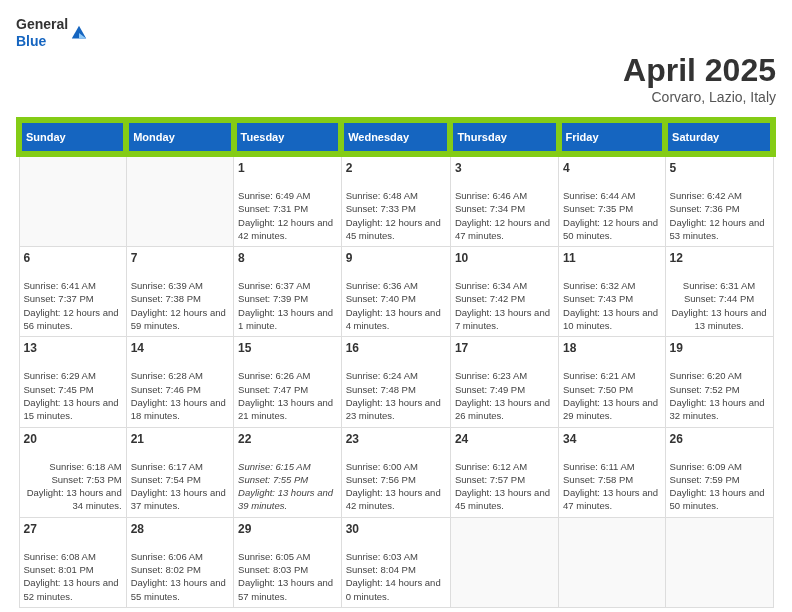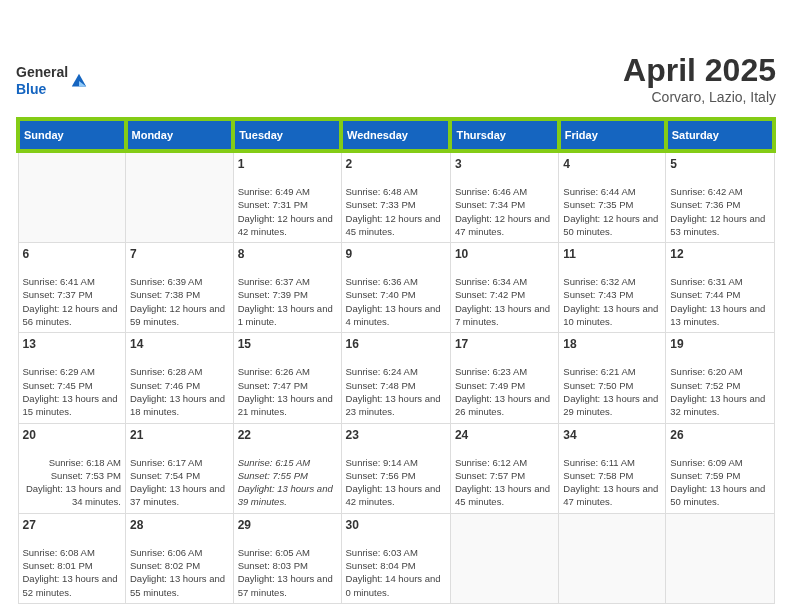--- a/index.html
+++ b/index.html
@@ -12,21 +12,20 @@
     }
     .header {
       display: flex;
       justify-content: space-between;
       align-items: flex-start;
       margin-bottom: 12px;
     }
     .logo {
       display: flex;
       align-items: flex-end;
-      margin-top: 48px;
     }
     .logo-text {
       display: flex;
       flex-direction: column;
       font-size: 14px;
       font-weight: bold;
       line-height: 1.2;
     }
     .logo-general { color: #333; }
     .logo-blue { color: #1565c0; }
@@ -56,21 +55,21 @@
     }
     .calendar thead tr {
       background-color: #1565c0;
       color: #fff;
     }
     .calendar thead th {
       padding: 8px 4px;
       text-align: left;
       font-weight: bold;
       font-size: 11px;
-      border: 4px solid #84cc16;
+      border: 6px solid #84cc16;
     }
     .calendar tbody tr {
       border-bottom: 1px solid #ccc;
     }
     .calendar tbody td {
       vertical-align: top;
       padding: 4px;
       border: 1px solid #ddd;
       height: 80px;
       width: 113px;
@@ -191,21 +190,21 @@
 Daylight: 13 hours and 7 minutes.</div>
         </td>
         <td>
           <div class="day-num">11</div>
           <div class="day-info" style="white-space: pre-line;">Sunrise: 6:32 AM
 Sunset: 7:43 PM
 Daylight: 13 hours and 10 minutes.</div>
         </td>
         <td>
           <div class="day-num">12</div>
-          <div class="day-info" style="white-space: pre-line;">Sunrise: 6:31 AM
+          <div class="day-info" style="white-space: pre-line; text-align: center;">Sunrise: 6:31 AM
 Sunset: 7:44 PM
 Daylight: 13 hours and 13 minutes.</div>
         </td>
       </tr>
       <tr>
         <td>
           <div class="day-num">13</div>
           <div class="day-info" style="white-space: pre-line;">Sunrise: 6:29 AM
 Sunset: 7:45 PM
 Daylight: 13 hours and 15 minutes.</div>
@@ -261,21 +260,21 @@
 Daylight: 13 hours and 37 minutes.</div>
         </td>
         <td>
           <div class="day-num">22</div>
           <div class="day-info" style="white-space: pre-line; font-style: italic;">Sunrise: 6:15 AM
 Sunset: 7:55 PM
 Daylight: 13 hours and 39 minutes.</div>
         </td>
         <td>
           <div class="day-num">23</div>
-          <div class="day-info" style="white-space: pre-line;">Sunrise: 9:14 AM
+          <div class="day-info" style="white-space: pre-line;">Sunrise: 6:00 AM
 Sunset: 7:56 PM
 Daylight: 13 hours and 42 minutes.</div>
         </td>
         <td>
           <div class="day-num">24</div>
           <div class="day-info" style="white-space: pre-line;">Sunrise: 6:12 AM
 Sunset: 7:57 PM
 Daylight: 13 hours and 45 minutes.</div>
         </td>
         <td>

